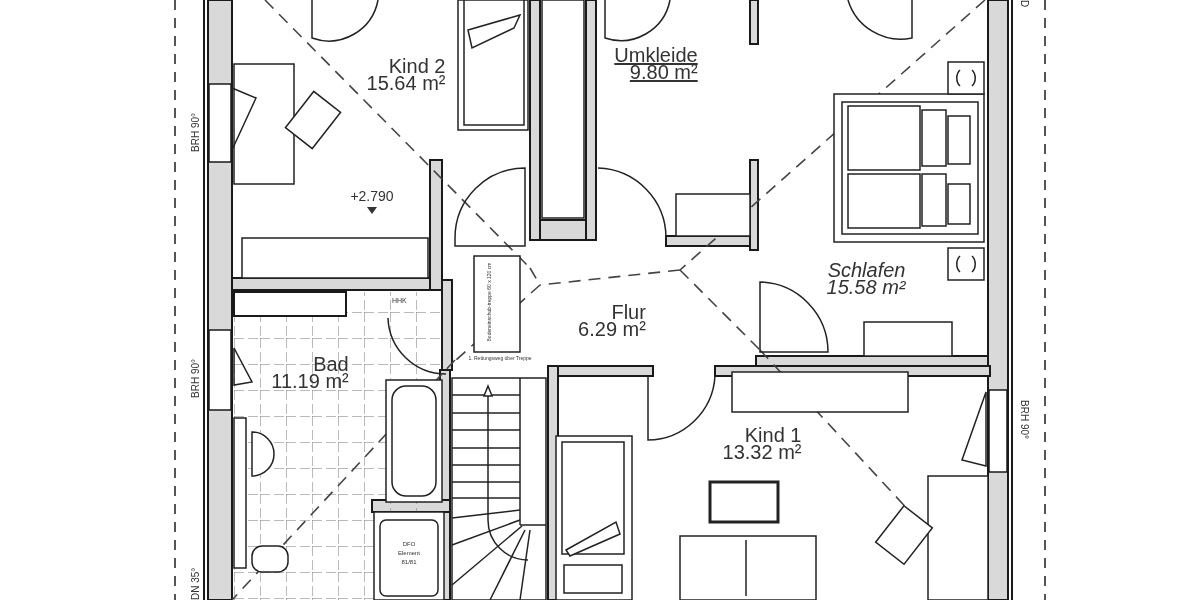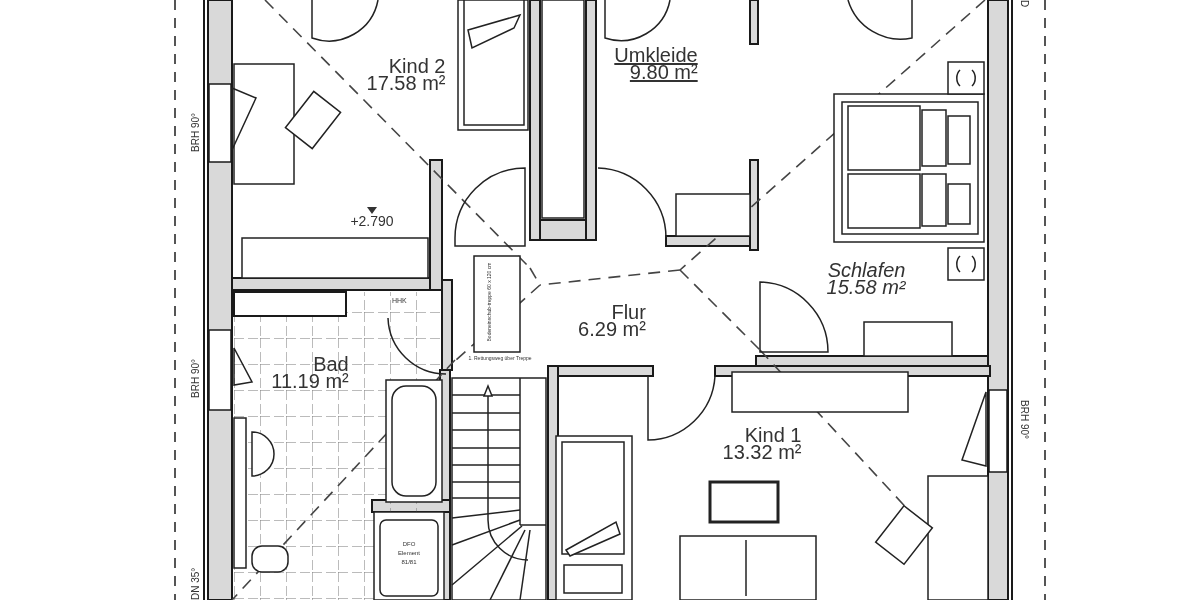--- a/index.html
+++ b/index.html
@@ -2,21 +2,21 @@
 <html><head>
 <meta charset="utf-8">
 <style>
   html,body{margin:0;padding:0;background:#ffffff;}
   body{width:1200px;height:600px;overflow:hidden;position:relative;font-family:"Liberation Sans",sans-serif;}
   #plan{position:absolute;left:0;top:0;width:1200px;height:600px;}
   .room-label{position:absolute;text-align:right;color:#333;font-size:20px;line-height:17px;transform:translateX(-50%);white-space:nowrap;}
   .room-label span{display:block;}
   .vtext{position:absolute;font-size:10px;color:#333;white-space:nowrap;transform-origin:0 0;}
   .small{position:absolute;font-size:5px;color:#333;text-align:center;line-height:6px;white-space:nowrap;}
-  .level{position:absolute;font-size:14px;color:#333;transform:translateX(-50%);margin-top:25px;}
+  .level{position:absolute;font-size:14px;color:#333;transform:translateX(-50%);}
 </style>
 </head>
 <body>
 
 <svg id="plan" viewBox="0 0 1200 600" xmlns="http://www.w3.org/2000/svg">
   <defs>
     <pattern id="tiles" width="26" height="26" patternUnits="userSpaceOnUse">
       <path d="M0 0 H26 M0 0 V26" stroke="#777" stroke-width="1" stroke-dasharray="10 4" fill="none"></path>
     </pattern>
   </defs>
@@ -169,21 +169,21 @@
     <rect x="680" y="536" width="136" height="64"></rect>
     <line x1="746" y1="540" x2="746" y2="596"></line>
     <rect x="928" y="476" width="60" height="124"></rect>
     <rect x="886" y="512" width="36" height="46" transform="rotate(38 904 535)"></rect>
     <polygon points="986,392 962,460 986,466" fill="none"></polygon>
   </g>
 </svg>
 
 <div class="room-label" style="left:406px;top:58px;">
   <span>Kind 2</span>
-  <span>17.58 m²</span>
+  <span>15.64 m²</span>
 </div>
 <div class="room-label" style="left:656px;top:47px;text-decoration:underline;">
   <span>Umkleide</span>
   <span>9.80 m²</span>
 </div>
 <div class="room-label" style="left:866px;top:262px;font-style:italic;">
   <span>Schlafen</span>
   <span>15.58 m²</span>
 </div>
 <div class="room-label" style="left:612px;top:304px;">

